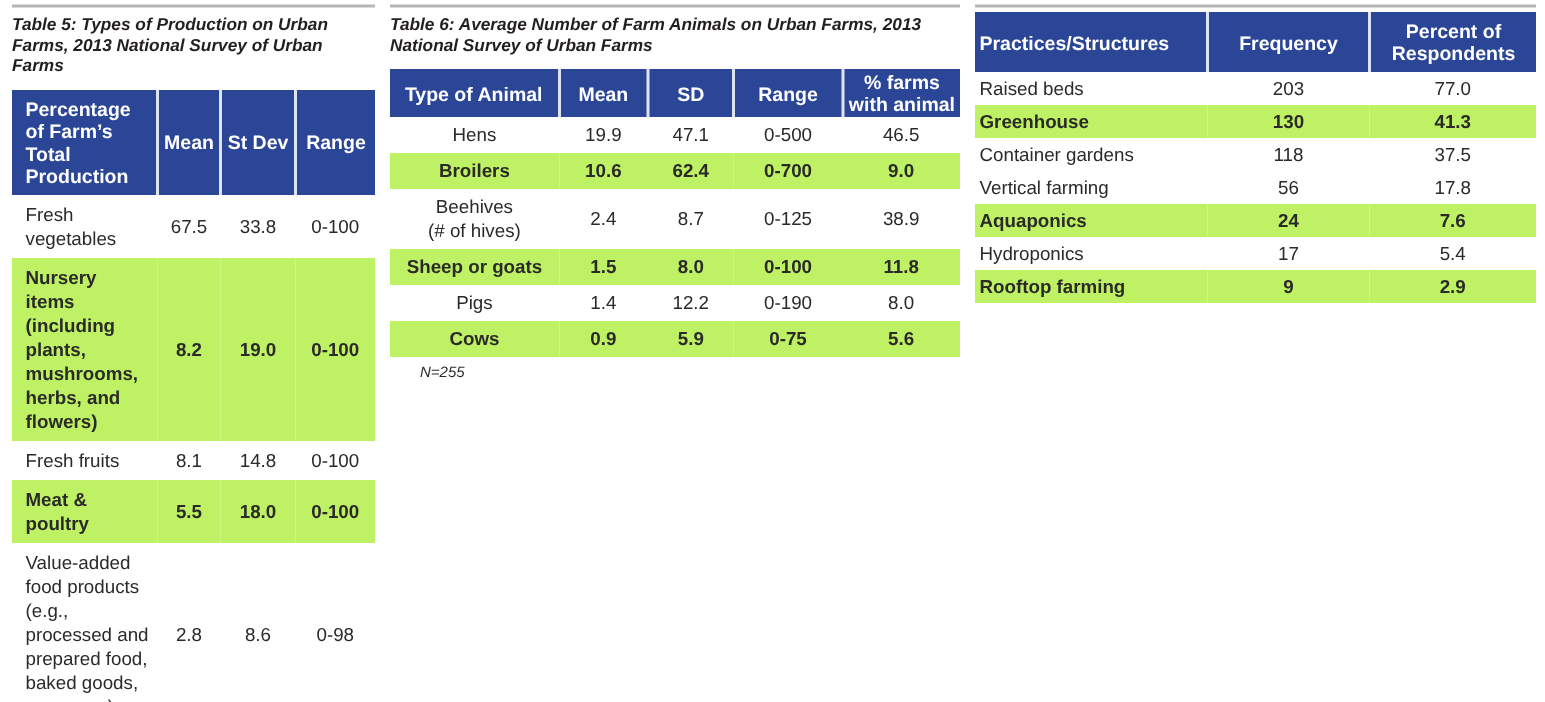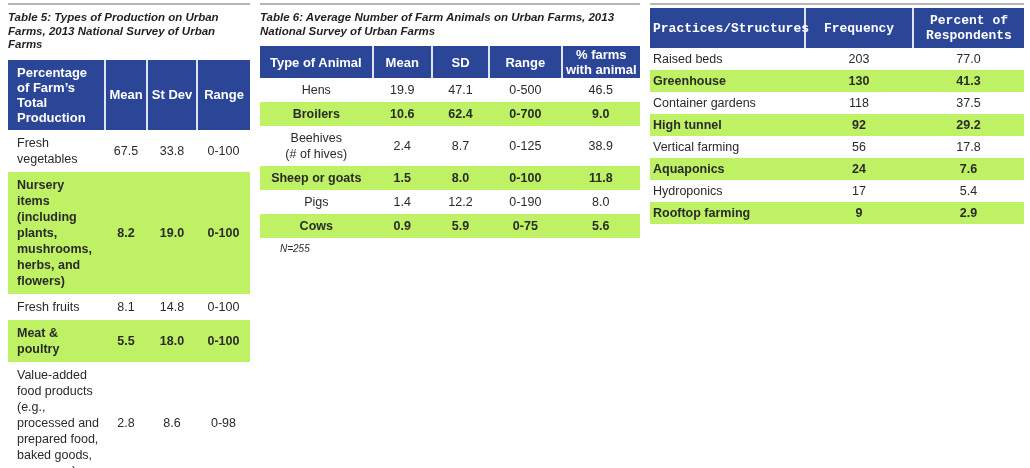--- a/index.html
+++ b/index.html
@@ -53,21 +53,21 @@
     line-height: 16px;
     color: #2b2a29;
     text-align: center;
     vertical-align: middle;
     padding: 5px 3px;
   }
   td.name { text-align: left; padding-left: 9px; padding-right: 6px; white-space: pre-line; }
   tr.alt td { background: #bef264; font-weight: bold; }
   .t6 th { padding: 1px 3px; }
   .t6 td { padding: 4px 3px; text-align: center; }
-  .t7 th { padding: 5px 3px; font-family: Liberation Mono, monospace; }
+  .t7 th { padding: 5px 3px; }
   .t7 td { padding: 3px 3px; }
   .footnote {
     font-size: 10px;
     font-style: italic;
     color: #2b2a29;
     margin-top: 5px;
     padding-left: 1px;
     margin-left: 19px;
   }
 </style>
@@ -227,25 +227,20 @@
         <tr class="alt">
           <td class="name">Greenhouse</td>
           <td>130</td>
           <td>41.3</td>
         </tr>
         <tr>
           <td class="name">Container gardens</td>
           <td>118</td>
           <td>37.5</td>
         </tr>
-        <tr class="alt">
-          <td class="name">High tunnel</td>
-          <td>92</td>
-          <td>29.2</td>
-        </tr>
         <tr>
           <td class="name">Vertical farming</td>
           <td>56</td>
           <td>17.8</td>
         </tr>
         <tr class="alt">
           <td class="name">Aquaponics</td>
           <td>24</td>
           <td>7.6</td>
         </tr>

